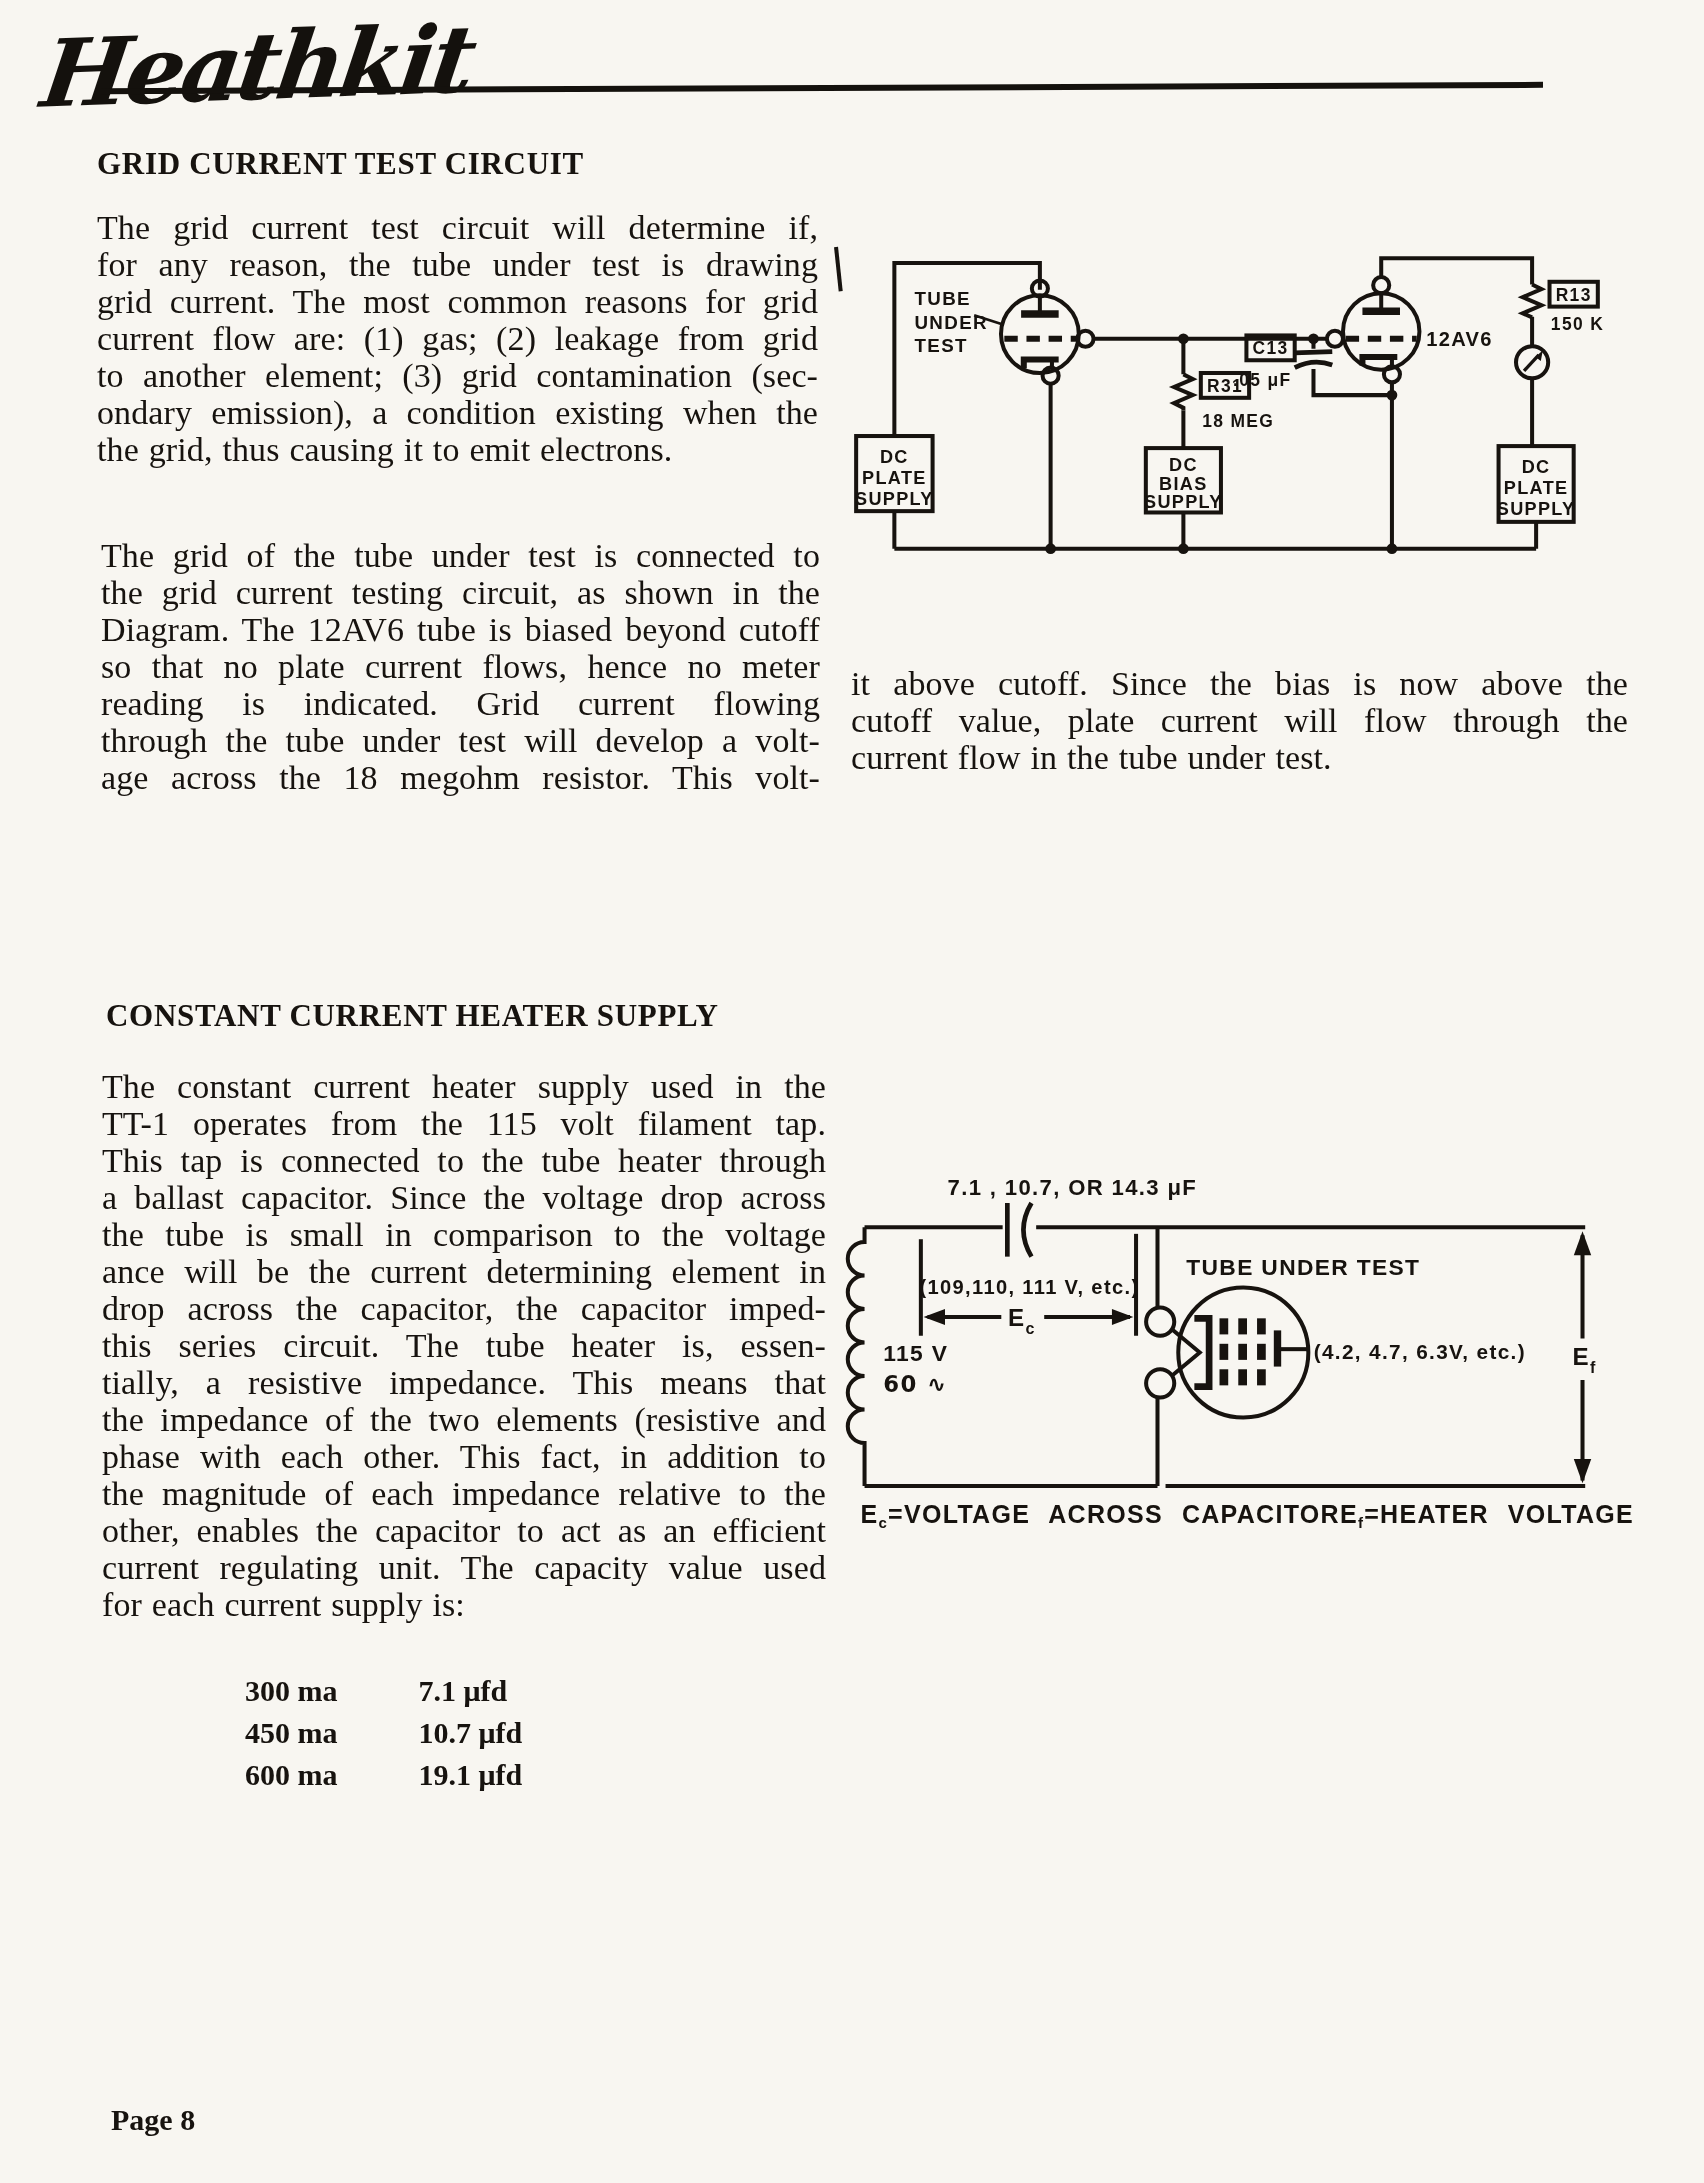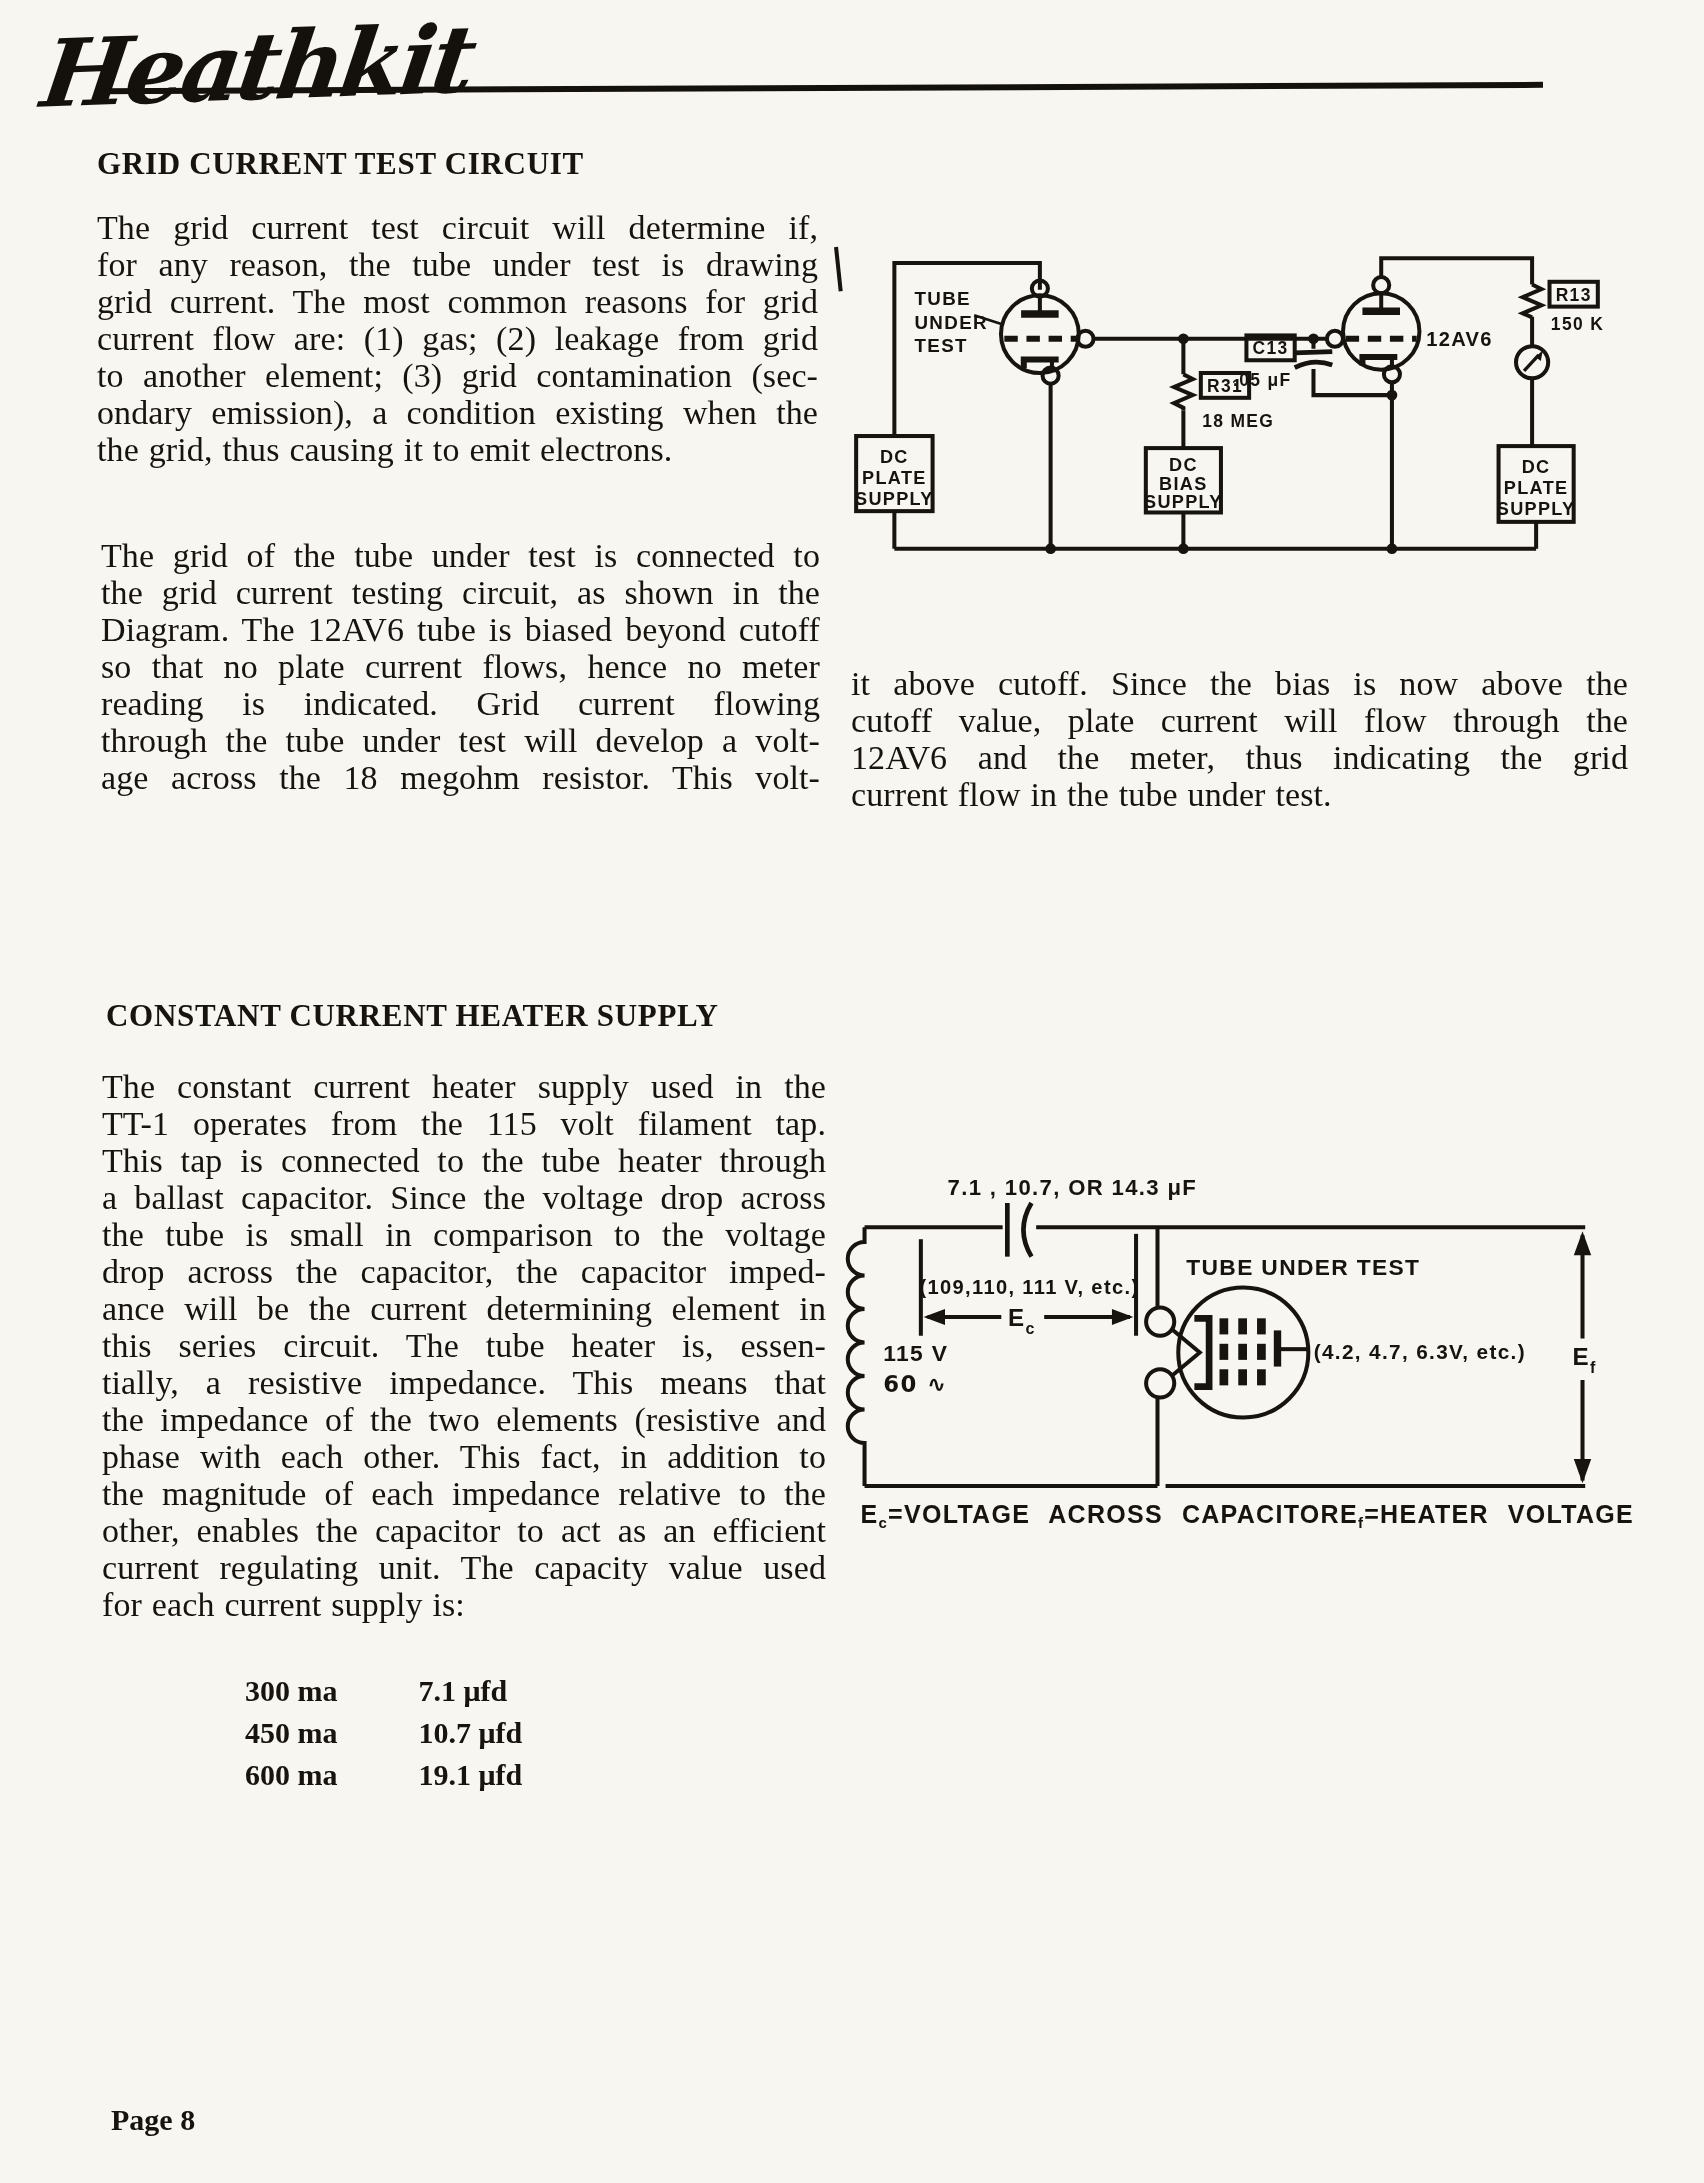--- a/index.html
+++ b/index.html
@@ -81,21 +81,20 @@
       <div class="tline">Diagram. The 12AV6 tube is biased beyond cutoff</div>
       <div class="tline">so that no plate current flows, hence no meter</div>
       <div class="tline">reading is indicated. Grid current flowing</div>
       <div class="tline">through the tube under test will develop a volt-</div>
       <div class="tline">age across the 18 megohm resistor. This volt-</div>
     </div>
 
   <div class="para" style="left:851px; top:665px; width:777px;">
       <div class="tline">it above cutoff. Since the bias is now above the</div>
       <div class="tline">cutoff value, plate current will flow through the</div>
-      <div class="tline">12AV6 and the meter, thus indicating the grid</div>
       <div class="tline last">current flow in the tube under test.</div>
     </div>
 
   <svg class="diagram" style="left:832px; top:228px;" width="798" height="349" viewBox="1240 340 1190 520">
 
     <g>
 
       <path class="wire" d="M1246,368 L1253,434"></path>
 
       <path class="wire" d="M1550,432 V392 H1333 V650 M1333,762 V818 M1333,818 H2290"></path>
@@ -202,22 +201,22 @@
   </svg>
 
   <div class="heading" style="left:106px; top:998px;">CONSTANT CURRENT HEATER SUPPLY</div>
 
   <div class="para" style="left:102px; top:1068px; width:724px;">
       <div class="tline">The constant current heater supply used in the</div>
       <div class="tline">TT-1 operates from the 115 volt filament tap.</div>
       <div class="tline">This tap is connected to the tube heater through</div>
       <div class="tline">a ballast capacitor. Since the voltage drop across</div>
       <div class="tline">the tube is small in comparison to the voltage</div>
+      <div class="tline">ance will be the current determining element in</div>
       <div class="tline">drop across the capacitor, the capacitor imped-</div>
-      <div class="tline">ance will be the current determining element in</div>
       <div class="tline">this series circuit. The tube heater is, essen-</div>
       <div class="tline">tially, a resistive impedance. This means that</div>
       <div class="tline">the impedance of the two elements (resistive and</div>
       <div class="tline">phase with each other. This fact, in addition to</div>
       <div class="tline">the magnitude of each impedance relative to the</div>
       <div class="tline">other, enables the capacitor to act as an efficient</div>
       <div class="tline">current regulating unit. The capacity value used</div>
       <div class="tline last">for each current supply is:</div>
     </div>
 

